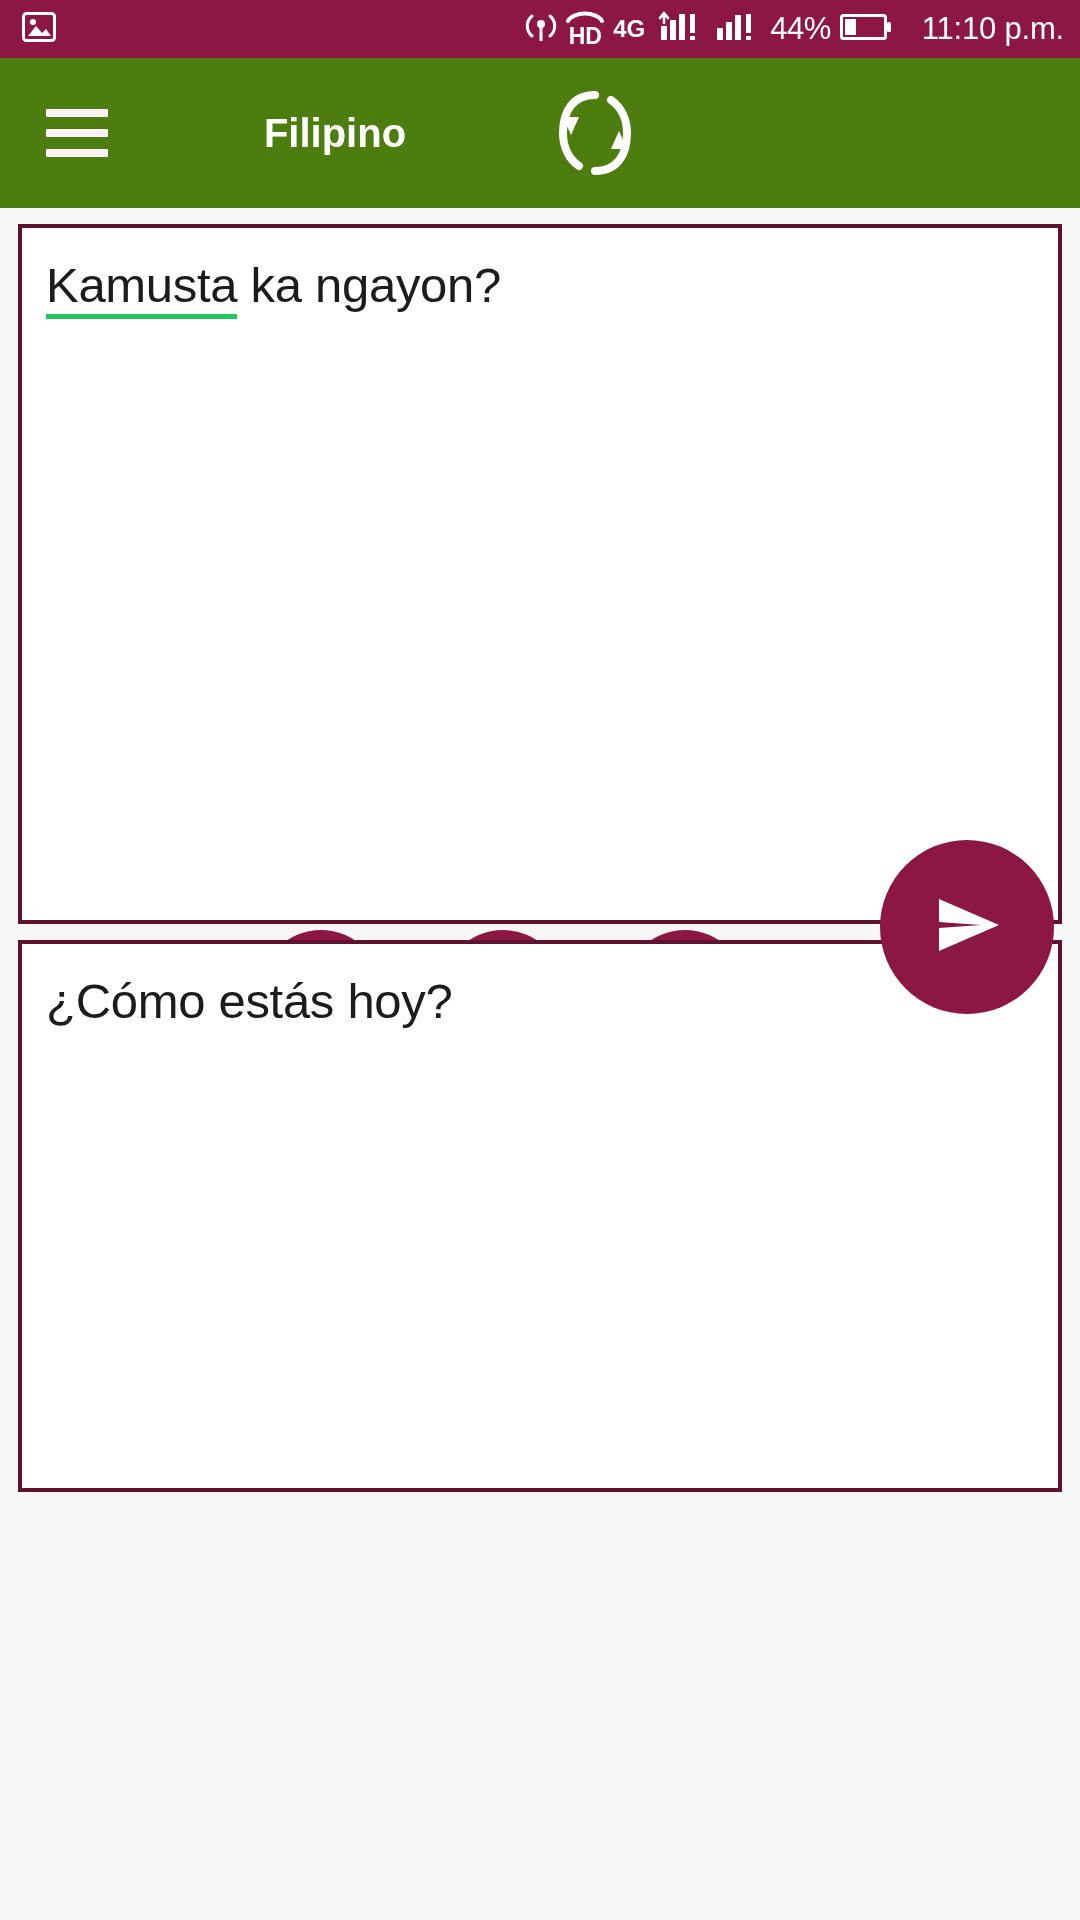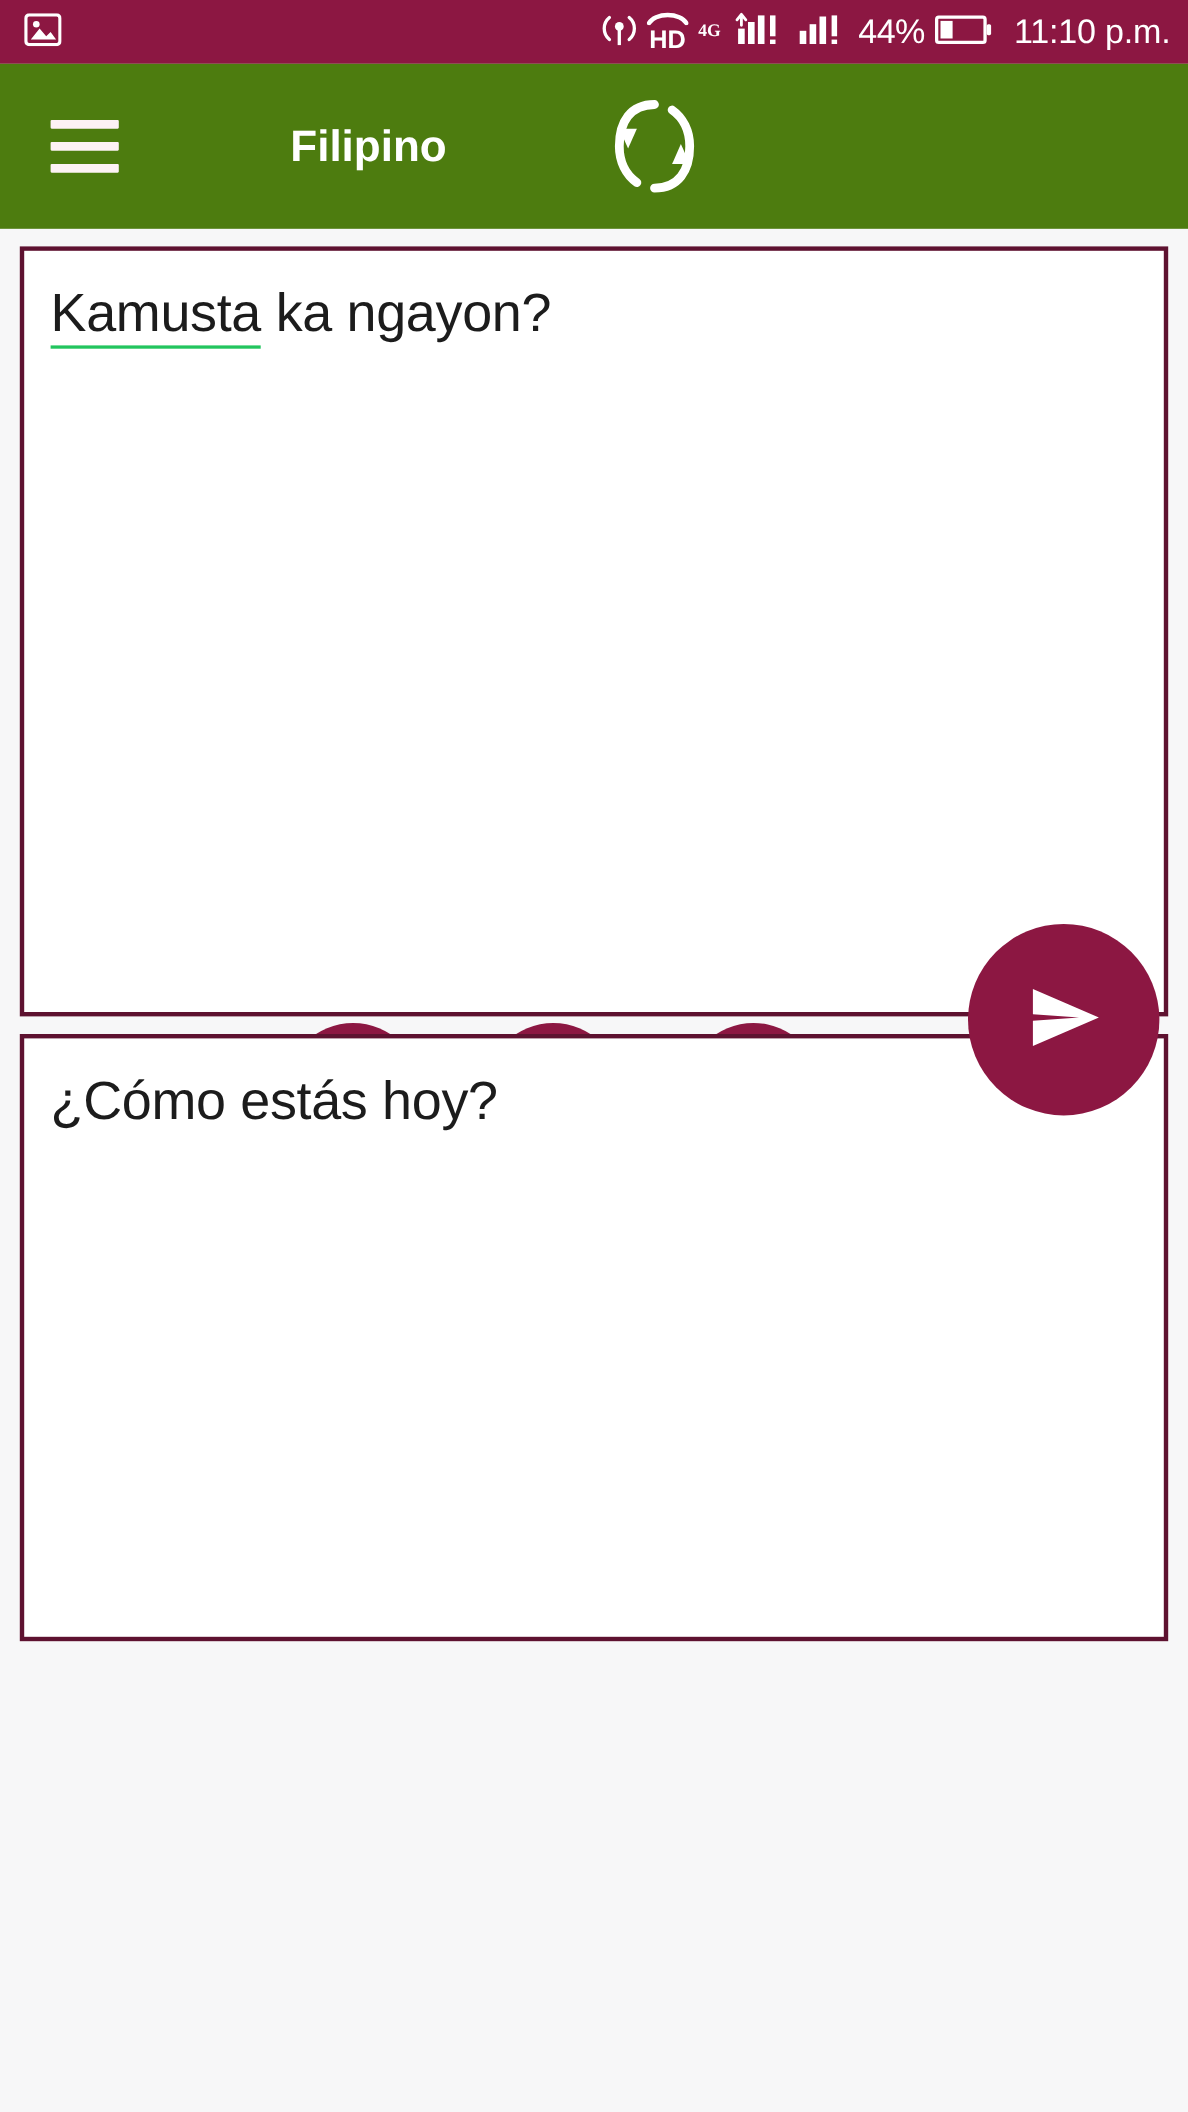--- a/index.html
+++ b/index.html
@@ -34,40 +34,39 @@
   #status-right {
     display: flex;
     align-items: center;
     gap: 9px;
   }
   .sb-icon { display: block; }
   #status-time {
     color: #ffffff;
     font-size: 31px;
     letter-spacing: -0.2px;
-    margin-left: 11px;
+    margin-left: 21px;
     white-space: nowrap;
   }
   #status-battery-pct {
     color: #ffffff;
     font-size: 31px;
     letter-spacing: -0.5px;
   }
   .hd-label {
     color: #fff;
     font-size: 23px;
     font-weight: bold;
     line-height: 1;
   }
   .g4-label {
     color: #fff;
-    font-size: 16px;
+    font-size: 24px;
     font-weight: bold;
     line-height: 1;
-    font-family: Liberation Serif, serif;
   }
 
   
   #app-bar {
     position: absolute;
     top: 58px; left: 0;
     width: 1080px;
     height: 150px;
     background: #4d7c0f;
     display: flex;
@@ -139,21 +138,21 @@
     left: 24px;
     right: 24px;
     top: 28px;
     font-size: 49px;
     color: #1c1c1c;
     line-height: 1.22;
     letter-spacing: -0.3px;
     word-wrap: break-word;
   }
   .misspelled {
-    border-bottom: 3px solid #22c55e;
+    border-bottom: 5px solid #22c55e;
     padding-bottom: 2px;
   }
 
   .action-row {
     position: absolute;
     display: flex;
     align-items: center;
   }
   #source-actions {
     left: 237px;

